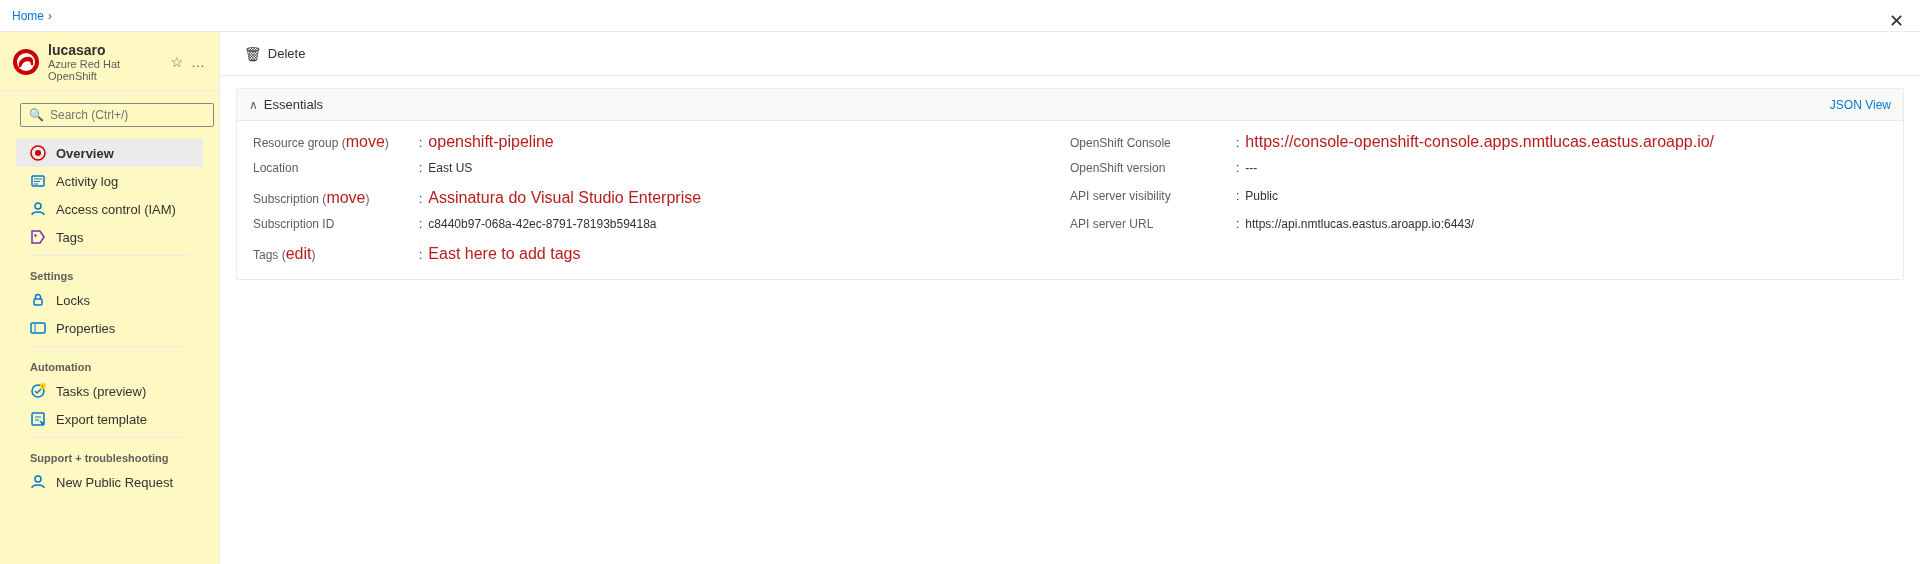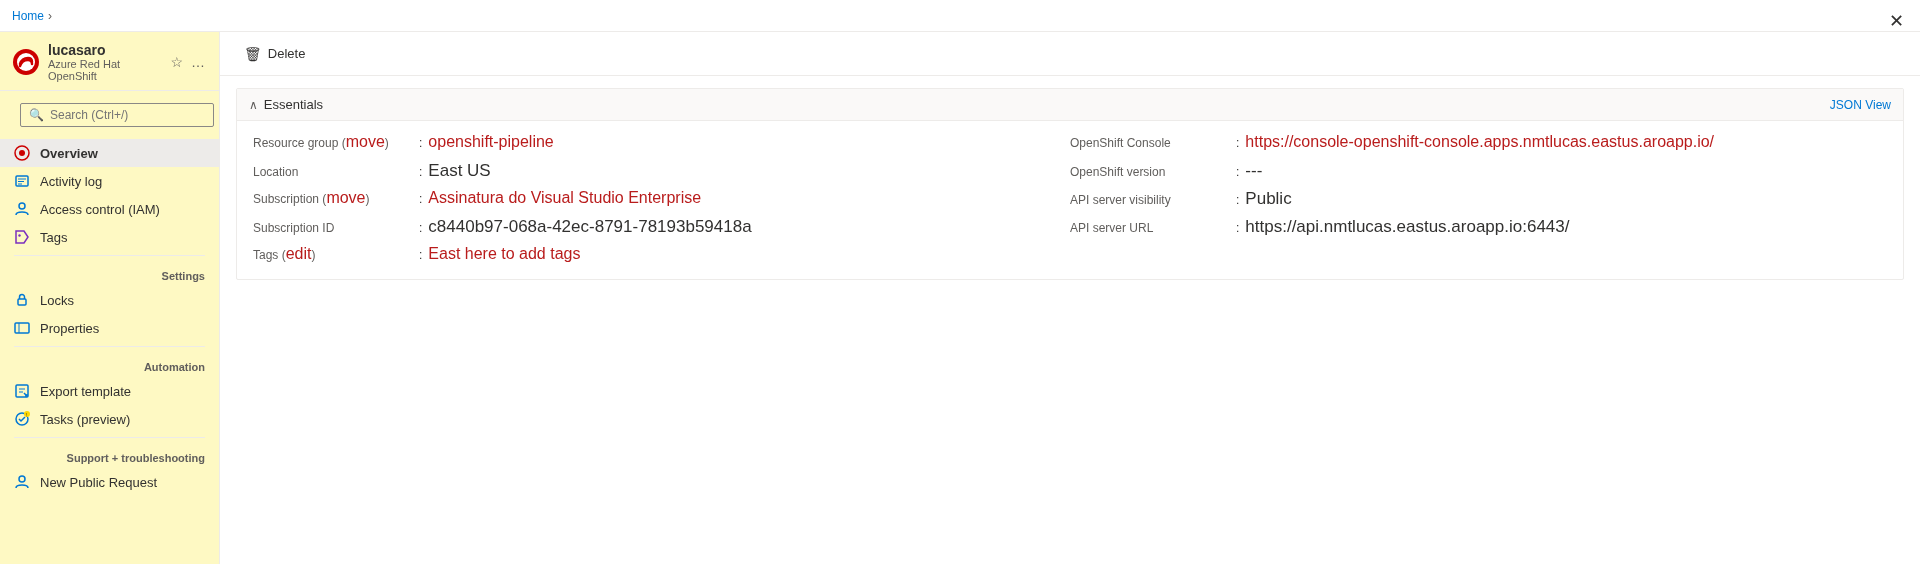--- a/index.html
+++ b/index.html
@@ -18,21 +18,21 @@
     .sidebar-title-group { flex: 1; }
     .sidebar-title { font-size: 14px; font-weight: 600; color: #323130; }
     .sidebar-subtitle { font-size: 11px; color: #605e5c; }
     .sidebar-header-icons { display: flex; gap: 4px; }
     .sidebar-header-icon { color: #605e5c; cursor: pointer; font-size: 14px; padding: 2px; }
 
     .search-box { margin: 8px 10px; display: flex; align-items: center; border: 1px solid #8a8886; border-radius: 2px; padding: 4px 8px; gap: 6px; }
     .search-box input { border: none; outline: none; font-size: 12px; color: #323130; flex: 1; background: transparent; }
     .search-icon { color: #605e5c; font-size: 12px; }
 
-    .sidebar-nav { flex: 1; padding: 4px 0; text-align: right; }
+    .sidebar-nav { flex: 1; padding: 4px 16px; }
     .nav-item { display: flex; align-items: center; gap: 10px; padding: 6px 14px; cursor: pointer; font-size: 13px; color: #323130; text-decoration: none; }
     .nav-item.active { background: #edebe9; font-weight: 600; }
     .nav-item .nav-icon { width: 16px; height: 16px; display: flex; align-items: center; justify-content: center; flex-shrink: 0; }
 
     .nav-section-label { font-size: 11px; font-weight: 600; color: #605e5c; padding: 10px 14px 4px 14px; text-transform: none; }
     .nav-divider { border: none; border-top: 1px solid #edebe9; margin: 4px 14px; }
 
     
     .main-content { flex: 1; display: flex; flex-direction: column; overflow: hidden; }
 
@@ -47,21 +47,21 @@
     .essentials-title-row { display: flex; align-items: center; gap: 6px; }
     .essentials-title { font-size: 13px; font-weight: 400; color: #323130; }
     .chevron-icon { font-size: 12px; color: #605e5c; }
     .json-view-link { color: #0078d4; font-size: 12px; text-decoration: none; cursor: pointer; }
 
     .essentials-grid { display: grid; grid-template-columns: 1fr 1fr; gap: 0; padding: 12px 16px; }
     .essentials-col { display: flex; flex-direction: column; gap: 6px; }
     .essentials-row { display: flex; align-items: baseline; gap: 0; min-height: 22px; }
     .essentials-label { min-width: 160px; color: #605e5c; font-size: 12px; flex-shrink: 0; }
     .essentials-sep { color: #323130; margin: 0 6px; font-size: 12px; flex-shrink: 0; }
-    .essentials-value { font-size: 17px; color: #323130; }
+    .essentials-value { font-size: 12px; color: #323130; }
     .essentials-link { font-size: 16px; color: #b91c1c; text-decoration: none; }
 
     
     .close-btn { position: fixed; top: 10px; right: 16px; background: none; border: none; cursor: pointer; font-size: 18px; color: #323130; z-index: 100; }
   </style>
 </head>
 <body>
 
 <button class="close-btn">✕</button>
 
@@ -159,39 +159,39 @@
           </svg>
         </span>
         <span>Properties</span>
       </a>
 
       <hr class="nav-divider">
       <div class="nav-section-label">Automation</div>
       <a class="nav-item" href="#">
         <span class="nav-icon">
           <svg width="16" height="16" viewBox="0 0 16 16" fill="none">
+            <circle cx="8" cy="8" r="6" stroke="#0078d4" stroke-width="1.5" fill="none"></circle>
+            <path d="M5 8 L7 10 L11 6" stroke="#0078d4" stroke-width="1.5" fill="none"></path>
+            <circle cx="13" cy="3" r="3" fill="#ffd700" stroke="none"></circle>
+            <text x="11.5" y="5.5" font-size="5" fill="#323130">!</text>
+          </svg>
+        </span>
+        <span>Tasks (preview)</span>
+      </a>
+      <a class="nav-item" href="#">
+        <span class="nav-icon">
+          <svg width="16" height="16" viewBox="0 0 16 16" fill="none">
             <rect x="2" y="2" width="12" height="12" rx="1" stroke="#0078d4" stroke-width="1.5" fill="none"></rect>
             <line x1="5" y1="6" x2="11" y2="6" stroke="#0078d4" stroke-width="1"></line>
             <line x1="5" y1="9" x2="9" y2="9" stroke="#0078d4" stroke-width="1"></line>
             <polyline points="10,10 13,13" stroke="#0078d4" stroke-width="1.5"></polyline>
             <polyline points="11,13 13,13 13,11" stroke="#0078d4" stroke-width="1.5" fill="none"></polyline>
           </svg>
         </span>
         <span>Export template</span>
-      </a>
-      <a class="nav-item" href="#">
-        <span class="nav-icon">
-          <svg width="16" height="16" viewBox="0 0 16 16" fill="none">
-            <circle cx="8" cy="8" r="6" stroke="#0078d4" stroke-width="1.5" fill="none"></circle>
-            <path d="M5 8 L7 10 L11 6" stroke="#0078d4" stroke-width="1.5" fill="none"></path>
-            <circle cx="13" cy="3" r="3" fill="#ffd700" stroke="none"></circle>
-            <text x="11.5" y="5.5" font-size="5" fill="#323130">!</text>
-          </svg>
-        </span>
-        <span>Tasks (preview)</span>
       </a>
 
       <hr class="nav-divider">
       <div class="nav-section-label">Support + troubleshooting</div>
       <a class="nav-item" href="#">
         <span class="nav-icon">
           <svg width="16" height="16" viewBox="0 0 16 16" fill="none">
             <circle cx="8" cy="5" r="3" stroke="#0078d4" stroke-width="1.5" fill="none"></circle>
             <path d="M2 14 C2 10 14 10 14 14" stroke="#0078d4" stroke-width="1.5" fill="none"></path>
           </svg>

